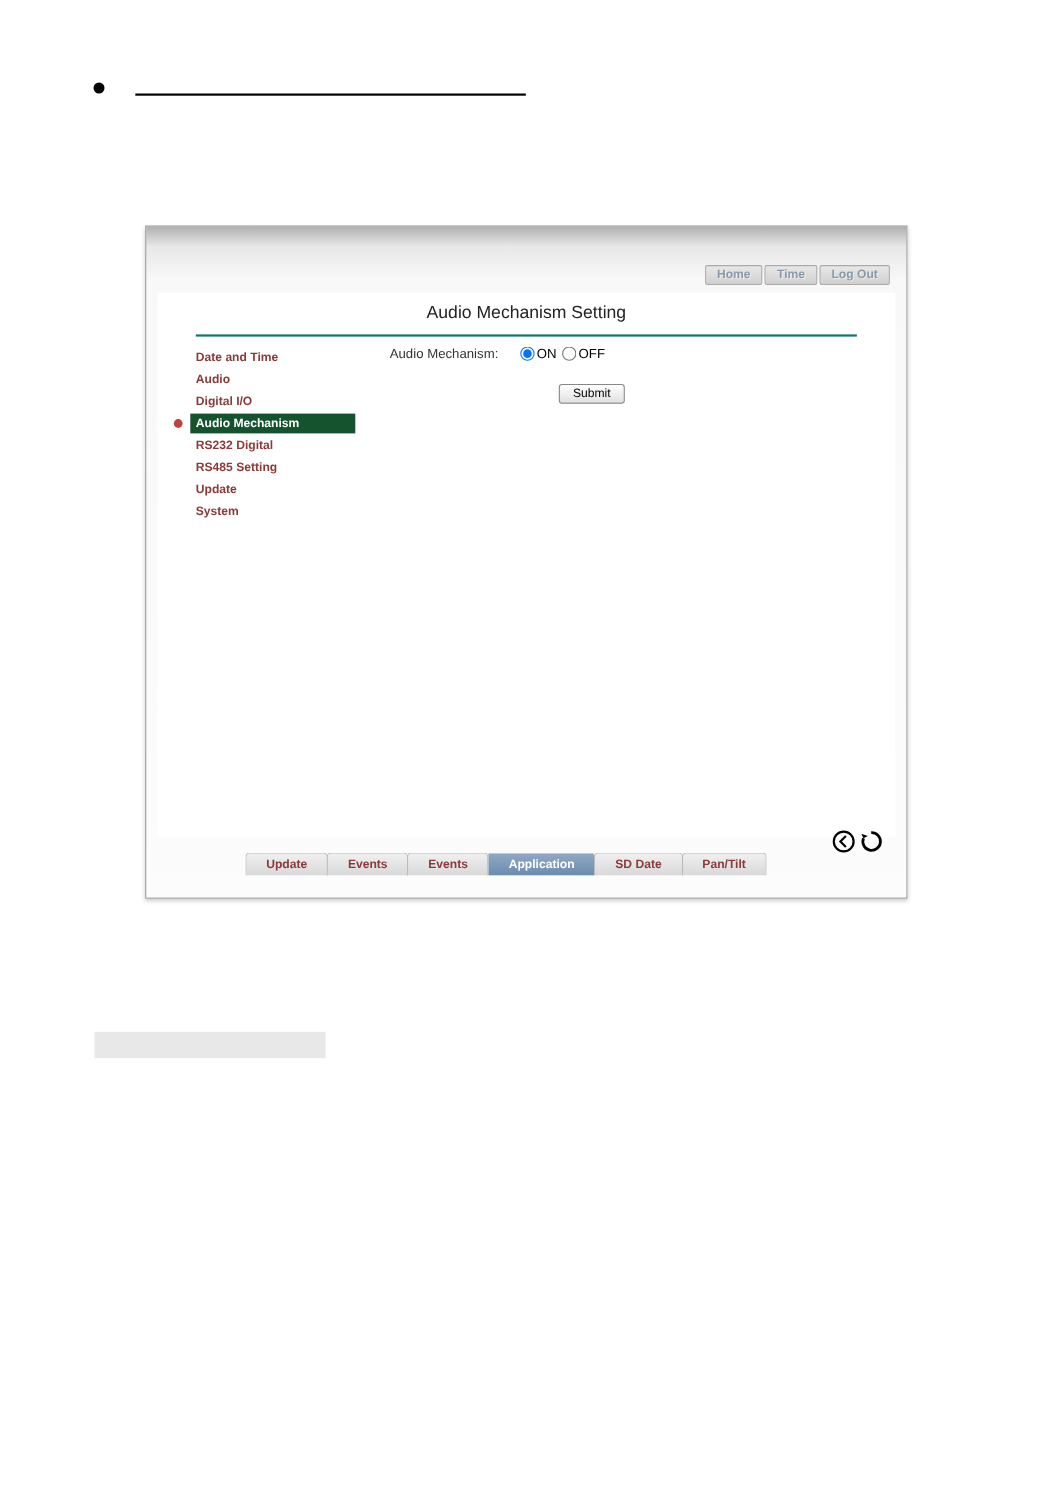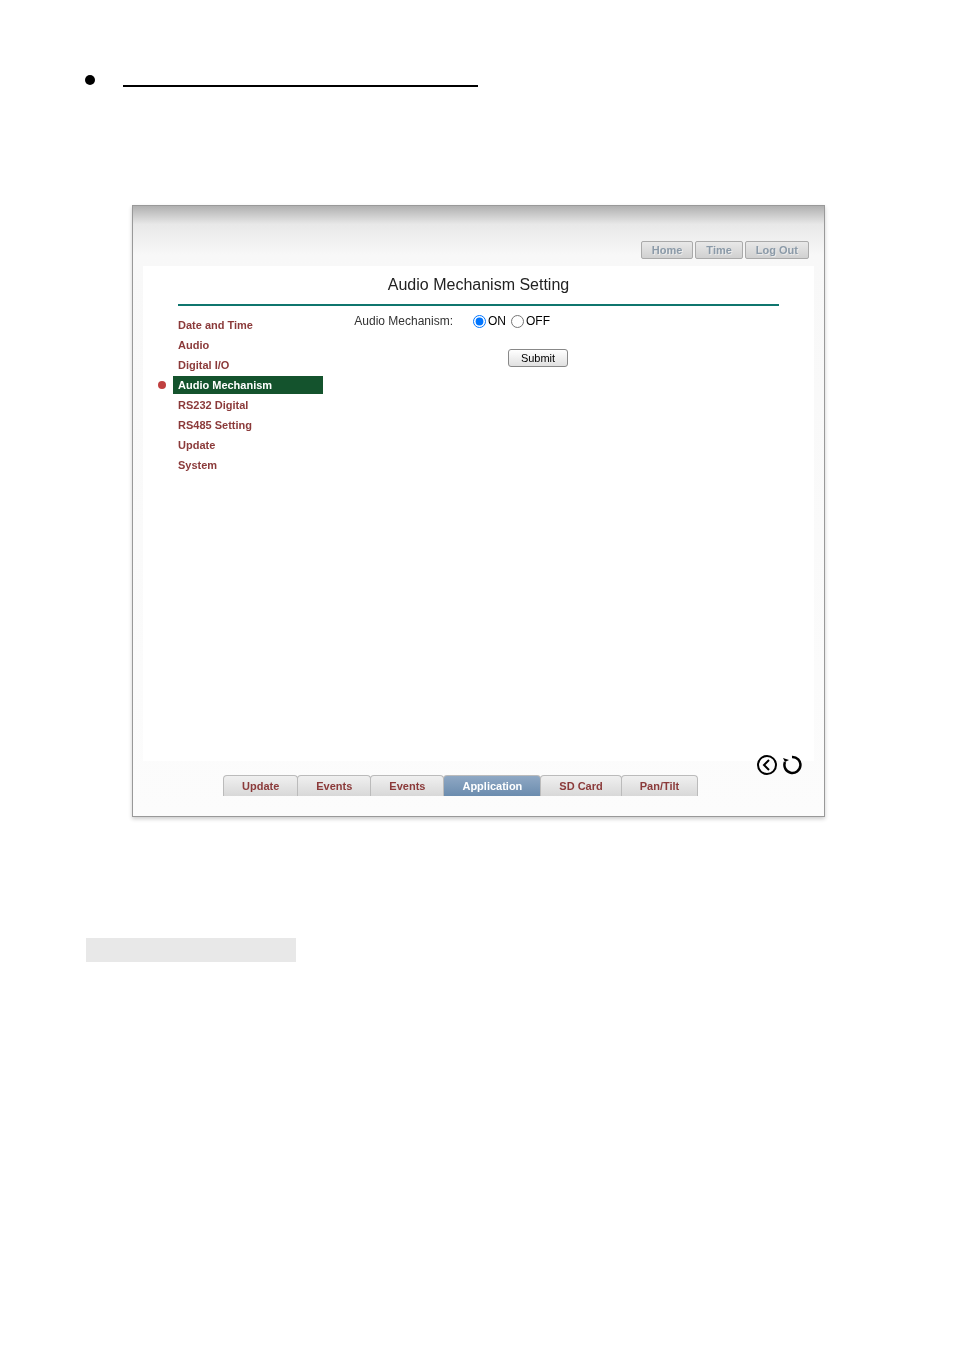--- a/index.html
+++ b/index.html
@@ -256,18 +256,18 @@
         <path d="M 2 4 L 4 8 L 8 6 Z" fill="#000"></path>
       </svg>
     </div>
   </div>
 
   <div class="bottom-tabs">
     <div class="tab">Update</div>
     <div class="tab">Events</div>
     <div class="tab">Events</div>
     <div class="tab active">Application</div>
-    <div class="tab">SD Card</div>
+    <div class="tab">SD Date</div>
     <div class="tab">Pan/Tilt</div>
   </div>
 </div>
 
 <div class="gray-bar"></div>
 
 </body></html>

